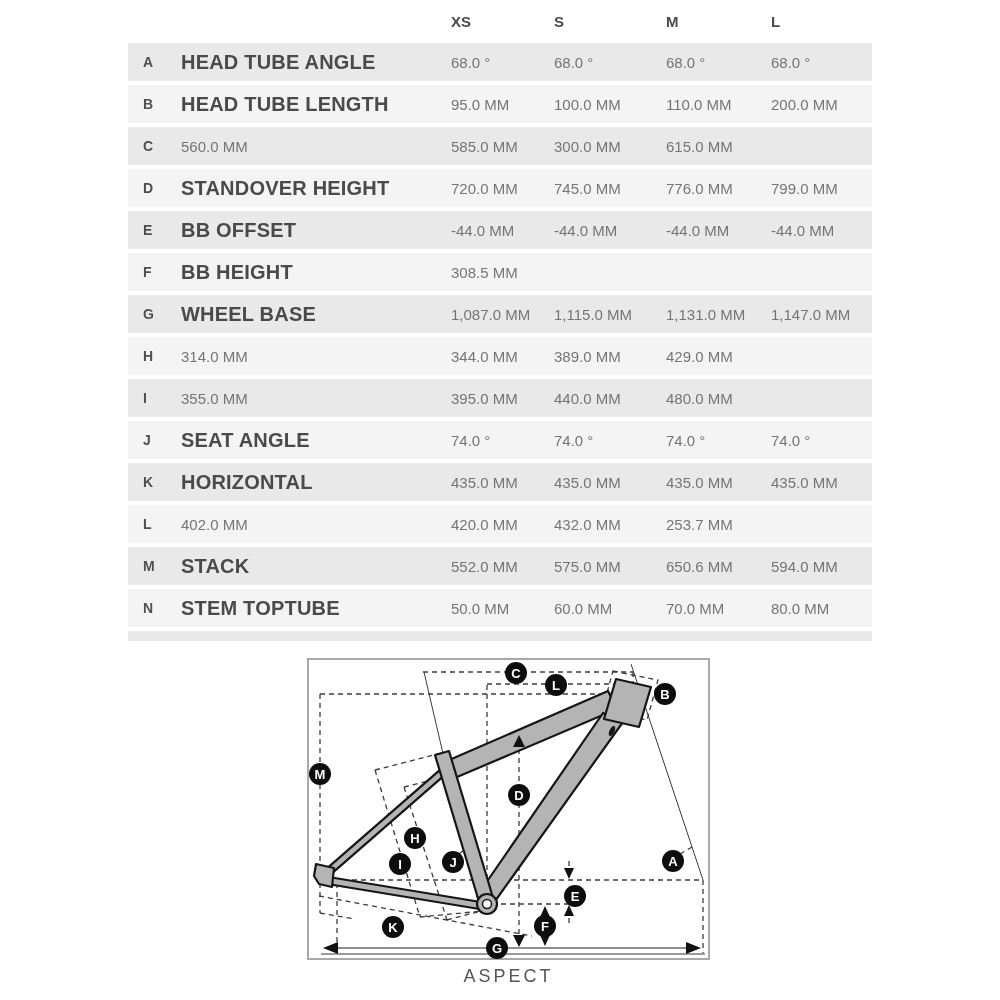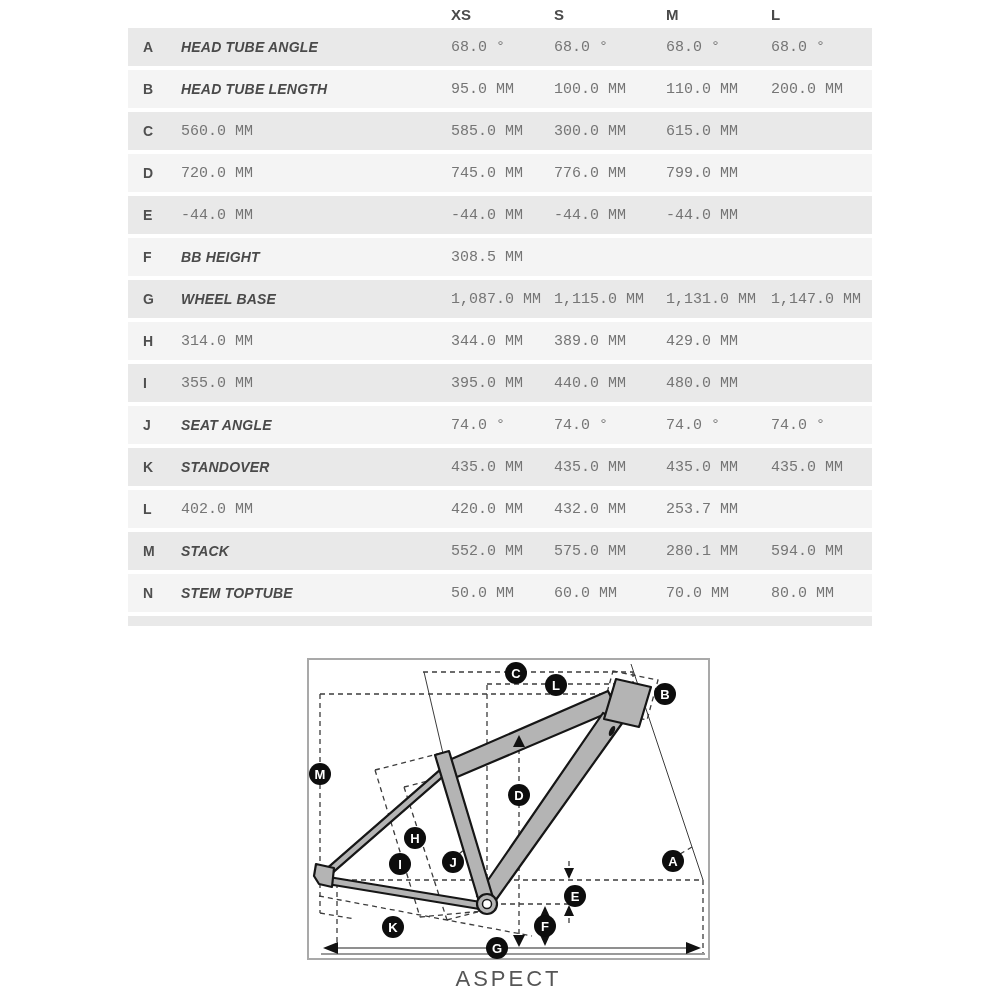--- a/index.html
+++ b/index.html
@@ -7,33 +7,33 @@
     width:1000px; height:1000px; position:relative; background:#ffffff;
     font-family:"Liberation Sans", sans-serif;
     -webkit-font-smoothing:antialiased;
   }
   .geo-table { position:absolute; left:128px; top:0; width:744px; }
   .thead, .grow {
     display:grid;
     grid-template-columns:53px 270px 103px 112px 105px 1fr;
     align-items:center;
   }
-  .thead { height:28px; }
+  .thead { height:43px; }
   .thead .h { font-size:15px; font-weight:700; color:#4a4a4a; }
   .grow { height:38px; margin-bottom:4px; }
   .grow.dark  { background:#e9e9e9; }
   .grow.light { background:#f4f4f4; }
   .c-letter { padding-left:15px; font-size:14px; font-weight:600; color:#4f4f4f; }
-  .c-label  { font-size:14px; font-weight:700; color:#4a4a4a; letter-spacing:.2px;font-style:italic; }
-  .c-val    { font-size:15px; color:#757575;font-family:Liberation Mono, monospace; }
+  .c-label  { font-size:20px; font-weight:700; color:#4a4a4a; letter-spacing:.2px; }
+  .c-val    { font-size:15px; color:#757575; }
   .tail-strip { height:10px; background:#e9e9e9; }
   .diagram { position:absolute; left:307px; top:658px; width:403px; height:302px; }
   .caption {
     position:absolute; left:307px; top:966px; width:403px; text-align:center;
-    font-size:22px; letter-spacing:3px; color:#565656;
+    font-size:18px; letter-spacing:3px; color:#565656;
   }
   
   .frame  { fill:#b4b4b4; stroke:#161616; stroke-width:2.2; stroke-linejoin:round; }
   .dash   { fill:none; stroke:#3c3c3c; stroke-width:1.3; stroke-dasharray:5 4; }
   .thin   { fill:none; stroke:#3c3c3c; stroke-width:1; }
   .dim    { stroke:#8f8f8f; stroke-width:2; }
   .ground { stroke:#9a9a9a; stroke-width:2; }
   .arrow  { fill:#111111; }
   .mk circle { fill:#0d0d0d; }
   .mk text {
@@ -75,28 +75,30 @@
   <div class="grow dark">
     <div class="c-letter">C</div>
     <div class="c-val">560.0 MM</div>
     <div class="c-val">585.0 MM</div>
     <div class="c-val">300.0 MM</div>
     <div class="c-val">615.0 MM</div>
   </div>
 
   <div class="grow light">
     <div class="c-letter">D</div>
+    <div class="c-label">STANDOVER HEIGHT</div>
     <div class="c-val">720.0 MM</div>
     <div class="c-val">745.0 MM</div>
     <div class="c-val">776.0 MM</div>
     <div class="c-val">799.0 MM</div>
   </div>
 
   <div class="grow dark">
     <div class="c-letter">E</div>
+    <div class="c-label">BB OFFSET</div>
     <div class="c-val">-44.0 MM</div>
     <div class="c-val">-44.0 MM</div>
     <div class="c-val">-44.0 MM</div>
     <div class="c-val">-44.0 MM</div>
   </div>
 
   <div class="grow light">
     <div class="c-letter">F</div>
     <div class="c-label">BB HEIGHT</div>
     <div class="c-val">308.5 MM</div>
@@ -134,41 +136,41 @@
     <div class="c-letter">J</div>
     <div class="c-label">SEAT ANGLE</div>
     <div class="c-val">74.0 °</div>
     <div class="c-val">74.0 °</div>
     <div class="c-val">74.0 °</div>
     <div class="c-val">74.0 °</div>
   </div>
 
   <div class="grow dark">
     <div class="c-letter">K</div>
-    <div class="c-label">STANDOVER</div>
+    <div class="c-label">HORIZONTAL</div>
     <div class="c-val">435.0 MM</div>
     <div class="c-val">435.0 MM</div>
     <div class="c-val">435.0 MM</div>
     <div class="c-val">435.0 MM</div>
   </div>
 
   <div class="grow light">
     <div class="c-letter">L</div>
     <div class="c-val">402.0 MM</div>
     <div class="c-val">420.0 MM</div>
     <div class="c-val">432.0 MM</div>
     <div class="c-val">253.7 MM</div>
   </div>
 
   <div class="grow dark">
     <div class="c-letter">M</div>
     <div class="c-label">STACK</div>
     <div class="c-val">552.0 MM</div>
     <div class="c-val">575.0 MM</div>
-    <div class="c-val">280.1 MM</div>
+    <div class="c-val">650.6 MM</div>
     <div class="c-val">594.0 MM</div>
   </div>
 
   <div class="grow light">
     <div class="c-letter">N</div>
     <div class="c-label">STEM TOPTUBE</div>
     <div class="c-val">50.0 MM</div>
     <div class="c-val">60.0 MM</div>
     <div class="c-val">70.0 MM</div>
     <div class="c-val">80.0 MM</div>

